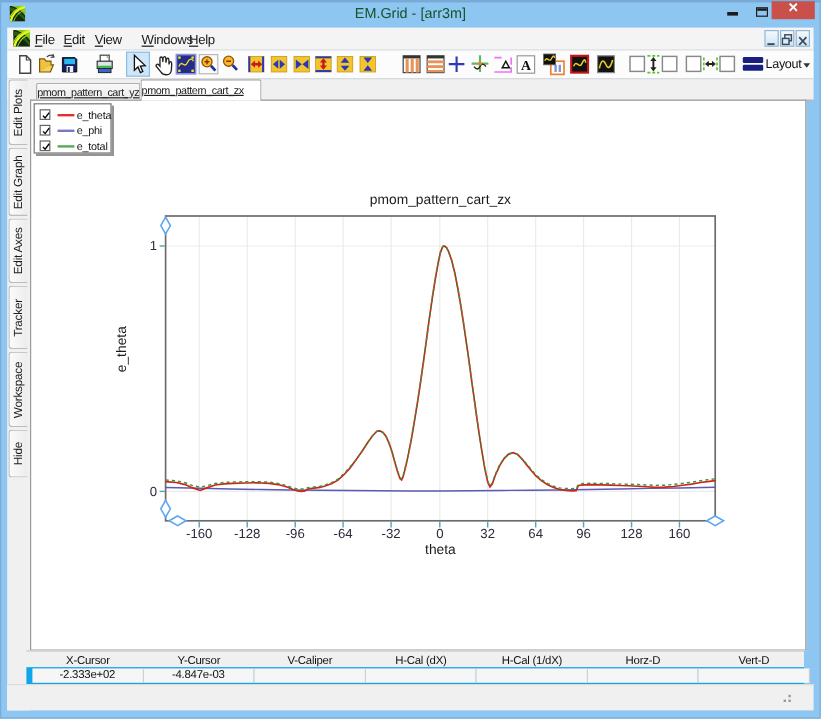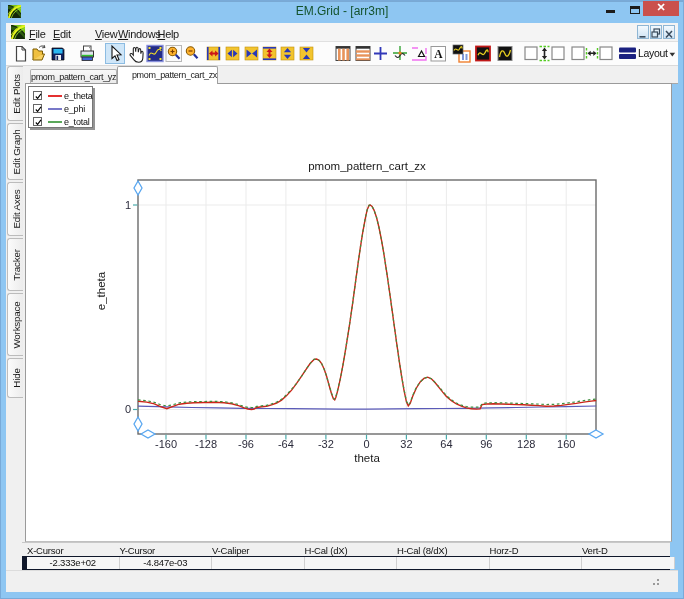--- a/index.html
+++ b/index.html
@@ -14,36 +14,36 @@
 #btn-max i { position:absolute; left:0; top:0; width:100%; height:2px; background:#1c1c1c; }
 #btn-close { left:643px; top:0; width:36px; height:16px; background:#ca504c; color:#fff; text-align:center; font-size:11px; line-height:15px; font-weight:bold; }
 #menubar { left:6px; top:23px; width:672px; height:19px; background:#f4f4f4; border-bottom:1px solid #e0e0e0; }
 .menu { position:absolute; top:4.5px; font-size:11px; letter-spacing:-0.3px; color:#1a1a1a; }
 .menu u { text-decoration:underline; }
 #mdi-btns { left:637px; top:25px; }
 .mdibtn { position:absolute; top:0; width:12px; height:14px; background:linear-gradient(#f4fafe,#cfe3f4); border:1px solid #8fb6d4; color:#3a4b5c; font-size:9px; text-align:center; line-height:13px; }
 #toolbar { left:6px; top:42px; width:672px; height:24px; background:#fcfcfc; border-bottom:1px solid #dadada; }
 #tabrow { left:6px; top:66px; width:672px; height:18px; background:#f0f0f0; }
 #tabrow .tline { position:absolute; left:0; bottom:0; width:672px; height:1px; background:#a8a8a8; }
-.dtab { position:absolute; font-size:11px; color:#222; text-align:right; }
+.dtab { position:absolute; font-size:11px; color:#222; text-align:left;text-decoration:underline; }
 #tab1 { left:24px; top:3px; width:87px; height:15px; background:linear-gradient(#f8f8f8,#eaeaea); border:1px solid #b0b0b0; border-bottom:none; border-radius:2px 2px 0 0; line-height:15px; font-size:9px; letter-spacing:-0.35px; }
 #tab2 { left:111px; top:0px; width:101px; height:18px; background:#fff; border:1px solid #a0a0a0; border-bottom:none; border-radius:2px 2px 0 0; line-height:17px; font-size:9px; letter-spacing:-0.35px; z-index:5; }
 #sidebar { left:6px; top:66px; width:19px; height:526px; background:#f0f0f0; }
 .vtab { position:absolute; left:1px; width:16px; background:linear-gradient(90deg,#fbfbfb,#ececec); border:1px solid #bcbcbc; border-right:none; border-radius:3px 0 0 3px; }
 .vtab span { position:absolute; left:50%; top:50%; transform:translate(-50%,-50%) rotate(-90deg); white-space:nowrap; font-size:9.8px; letter-spacing:-0.2px; color:#1a1a1a; }
 #main { left:25px; top:83px; width:647px; height:459px; background:#fff; border:1px solid #9a9a9a; border-bottom:1px solid #c0c0c0; }
 #legend { left:28px; top:86px; width:65px; height:42px; background:#fff; border:1px solid #777; box-shadow:2px 2px 0 rgba(60,60,60,0.55); z-index:6; }
 .lrow { position:absolute; left:4px; height:9px; }
 .lbox { position:absolute; left:0; top:0; width:9px; height:9px; background:#fff; border:1px solid #666; }
 .lbox svg { position:absolute; left:0; top:0; }
 .lline { position:absolute; left:15px; top:4px; width:14px; height:2px; }
 .ltxt { position:absolute; left:31px; top:-0.5px; font-size:9px; letter-spacing:-0.2px; color:#111; }
 #statlabels { left:22px; top:542px; width:648px; height:14px; background:#f0f0f0; border-top:1px solid #c8c8c8; }
-.slab { position:absolute; top:2px; width:92.5px; font-size:9.5px; letter-spacing:-0.2px; color:#111; }
-#statvals { left:22px; top:556px; width:648px; height:14px; background:#0f172a; }
+.slab { position:absolute; top:2px; width:92.5px; text-align:center; font-size:9.5px; letter-spacing:-0.2px; color:#111; }
+#statvals { left:22px; top:556px; width:648px; height:14px; background:#0ea5e9; }
 .sval { position:absolute; top:1px; width:92.5px; height:12px; background:#f6f6f6; border-right:1px solid #d0d0d0; text-align:center; font-size:9.5px; letter-spacing:-0.2px; color:#111; line-height:12px; }
 #bottomstrip { left:6px; top:570px; width:672px; height:22px; background:#f0f0f0; border-top:1px solid #dcdcdc; }
 #grip { left:648px; top:574px; width:14px; height:14px; }
 #plotsvg { left:0; top:0; width:684px; height:599px; z-index:4; pointer-events:none; }
 #toolsvg { position:absolute; left:0; top:0; }
 #outerline { left:0; top:0; width:684px; height:599px; box-shadow:inset 0 0 0 1px #79aad8; z-index:50; pointer-events:none; }
 </style>
 </head>
 <body>
 <div class="abs" id="titlebar"></div>
@@ -67,21 +67,21 @@
     <rect width="16" height="16" fill="#13270a"></rect>
     <path d="M16,0 L16,10 C12,4 8,2 2,0 Z" fill="#7cc41e"></path>
     <path d="M16,12 C10,4 6,2 0,1 L0,5 C6,6 10,8 16,16 Z" fill="#2d5a10"></path>
     <path d="M1,16 C3,8 8,3 16,1" fill="none" stroke="#e6f61e" stroke-width="2.4"></path>
     <path d="M0,12 C3,6 8,2 14,0" fill="none" stroke="#c8e818" stroke-width="1.1"></path>
     <path d="M4,16 C6,10 10,6 16,4" fill="none" stroke="#9adf2a" stroke-width="1"></path>
   </svg>
 <div class="abs" id="menubar">
   <div class="menu" style="left:23px"><u>F</u>ile</div>
   <div class="menu" style="left:47px"><u>E</u>dit</div>
-  <div class="menu" style="left:89px"><u>V</u>iew</div>
+  <div class="menu" style="left:73px"><u>V</u>iew</div>
   <div class="menu" style="left:112px"><u>W</u>indows</div>
   <div class="menu" style="left:151.5px"><u>H</u>elp</div>
 </div>
 <div class="abs" id="mdi-btns">
   <div class="mdibtn" style="left:0"><svg width="10" height="12" style="margin-top:2px">
         <rect x="1.5" y="8" width="6" height="1.6" fill="#3a4b5c"></rect>
       </svg></div>
   <div class="mdibtn" style="left:13px"><svg width="10" height="12" style="margin-top:2px">
         <rect x="3" y="1" width="5.5" height="5" fill="none" stroke="#3a4b5c" stroke-width="1.2"></rect>
         <rect x="1" y="4" width="5.5" height="5" fill="#dcebf7" stroke="#3a4b5c" stroke-width="1.2"></rect>
@@ -252,21 +252,21 @@
       </div>
       <div class="lline" style="background:#5aa85a"></div>
       <div class="ltxt">e_total</div>
     </div>
 </div>
 <div class="abs" id="statlabels">
   <div class="slab" style="left:5px">X-Cursor</div>
   <div class="slab" style="left:97.5px">Y-Cursor</div>
   <div class="slab" style="left:190px">V-Caliper</div>
   <div class="slab" style="left:282.5px">H-Cal (dX)</div>
-  <div class="slab" style="left:375px">H-Cal (8/dX)</div>
+  <div class="slab" style="left:375px">H-Cal (1/dX)</div>
   <div class="slab" style="left:467.5px">Horz-D</div>
   <div class="slab" style="left:560px">Vert-D</div>
 </div>
 <div class="abs" id="statvals">
   <div class="sval" style="left:5px">-2.333e+02</div>
   <div class="sval" style="left:97.5px">-4.847e-03</div>
   <div class="sval" style="left:190px"></div>
   <div class="sval" style="left:282.5px"></div>
   <div class="sval" style="left:375px"></div>
   <div class="sval" style="left:467.5px"></div>

